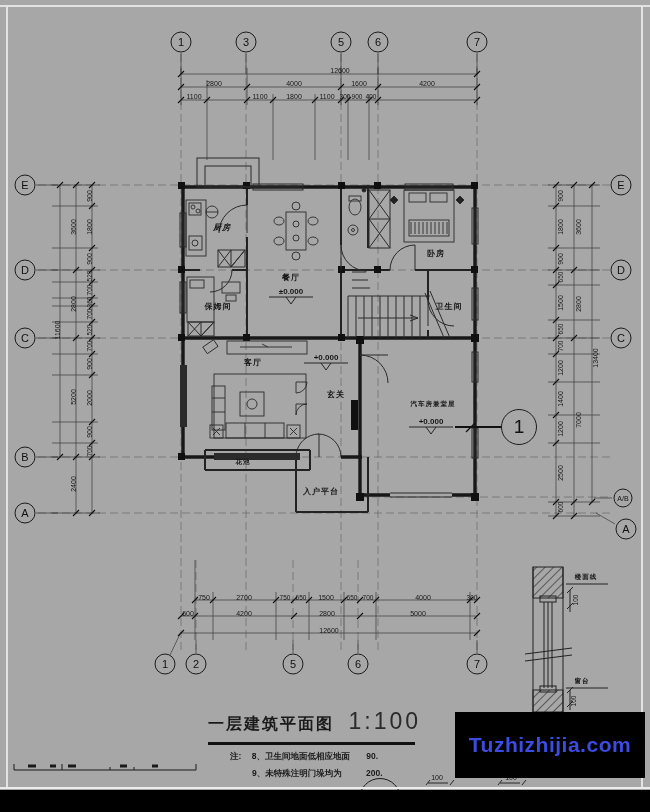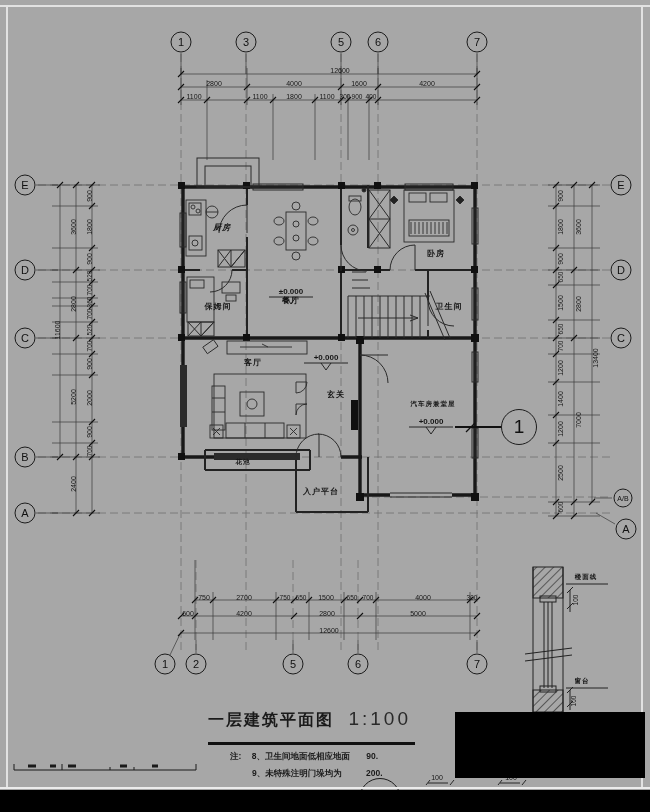--- a/index.html
+++ b/index.html
@@ -16,21 +16,21 @@
   .bubble.sm{width:17px;height:17px;line-height:17px;font-size:7px;}
   .bubble.big{width:34px;height:34px;line-height:34px;font-size:19px;border-width:1.6px;}
   .bubble.half{width:40px;height:40px;line-height:34px;font-size:15px;border-width:1.4px;}
   
   .frame-line{position:absolute;background:#e2e2e2;}
   #bottom-bar{position:absolute;left:0;top:790px;width:650px;height:22px;background:#000;}
   #bottom-white{position:absolute;left:0;top:787px;width:650px;height:2px;background:#ececec;}
   
   #title-row{position:absolute;left:208px;top:708px;width:215px;text-align:left;}
   #plan-title{font-size:16px;font-weight:bold;letter-spacing:2px;color:#1a1a1a;display:inline-block;}
-  #plan-scale{font-size:19px;letter-spacing:3px;color:#2a2a2a;display:inline-block;margin-left:10px;}
+  #plan-scale{font-size:23px;letter-spacing:3px;color:#2a2a2a;display:inline-block;margin-left:10px;}
   #title-underline{position:absolute;left:208px;top:742px;width:207px;height:2.5px;background:#111;}
   .note-line{position:absolute;font-size:8.5px;font-weight:bold;color:#1a1a1a;white-space:nowrap;}
   .note-val{margin-left:14px;}
   
   #watermark{position:absolute;left:455px;top:712px;width:190px;height:66px;background:#000;
              display:flex;flex-direction:column;align-items:center;justify-content:center;}
   #wm-line1{color:#fff;font-size:26px;font-weight:bold;letter-spacing:5px;line-height:30px;}
   #wm-line2{color:#3c4ce0;font-size:21px;font-weight:bold;letter-spacing:0.5px;line-height:26px;}
 </style>
 </head>
@@ -315,21 +315,21 @@
       <span class="lbl dim small" style="left: 560px; top: 277px; transform: translate(-50%, -50%) rotate(-90deg);">650</span>
       <span class="lbl dim" style="left: 560px; top: 303px; transform: translate(-50%, -50%) rotate(-90deg);">1500</span>
       <span class="lbl dim small" style="left: 560px; top: 329px; transform: translate(-50%, -50%) rotate(-90deg);">650</span>
       <span class="lbl dim small" style="left: 560px; top: 346px; transform: translate(-50%, -50%) rotate(-90deg);">700</span>
       <span class="lbl dim" style="left: 560px; top: 368px; transform: translate(-50%, -50%) rotate(-90deg);">1200</span>
       <span class="lbl dim" style="left: 560px; top: 399px; transform: translate(-50%, -50%) rotate(-90deg);">1400</span>
       <span class="lbl dim" style="left: 560px; top: 429px; transform: translate(-50%, -50%) rotate(-90deg);">1200</span>
       <span class="lbl dim" style="left: 560px; top: 473px; transform: translate(-50%, -50%) rotate(-90deg);">2500</span>
       <span class="lbl dim small" style="left: 560px; top: 507px; transform: translate(-50%, -50%) rotate(-90deg);">600</span>
       <span class="lbl room" style="left: 222px; top: 227px; font-style: italic;">厨房</span>
-      <span class="lbl room" style="left: 291px; top: 277px; margin-top: 23px;">餐厅</span>
+      <span class="lbl room" style="left: 291px; top: 277px;">餐厅</span>
       <span class="lbl room" style="left: 436px; top: 253px;">卧房</span>
       <span class="lbl room" style="left: 218px; top: 306px;">保姆间</span>
       <span class="lbl room" style="left: 449px; top: 306px;">卫生间</span>
       <span class="lbl room" style="left: 253px; top: 362px;">客厅</span>
       <span class="lbl room" style="left: 336px; top: 394px;">玄关</span>
       <span class="lbl room small" style="left: 433px; top: 404px;">汽车房兼堂屋</span>
       <span class="lbl room small" style="left: 243px; top: 462px;">花池</span>
       <span class="lbl room" style="left: 321px; top: 491px;">入户平台</span>
       <span class="lbl level" style="left: 291px; top: 291px;">±0.000</span>
       <span class="lbl level" style="left: 326px; top: 357px;">+0.000</span>
@@ -376,17 +376,18 @@
     <span>注:</span>
     <span style="margin-left:8px;">8、卫生间地面低相应地面</span>
     <span class="note-val">90.</span>
   </div>
   <div class="note-line" style="left:252px;top:768px;">
     <span>9、未特殊注明门垛均为</span>
     <span class="note-val" style="margin-left:22px;">200.</span>
   </div>
 
   <div id="watermark">
+    <div id="wm-line2">Tuzhizhijia.com</div>
   </div>
 
   <div id="bottom-white"></div>
   <div id="bottom-bar"></div>
 </div>
 
 </body></html>

